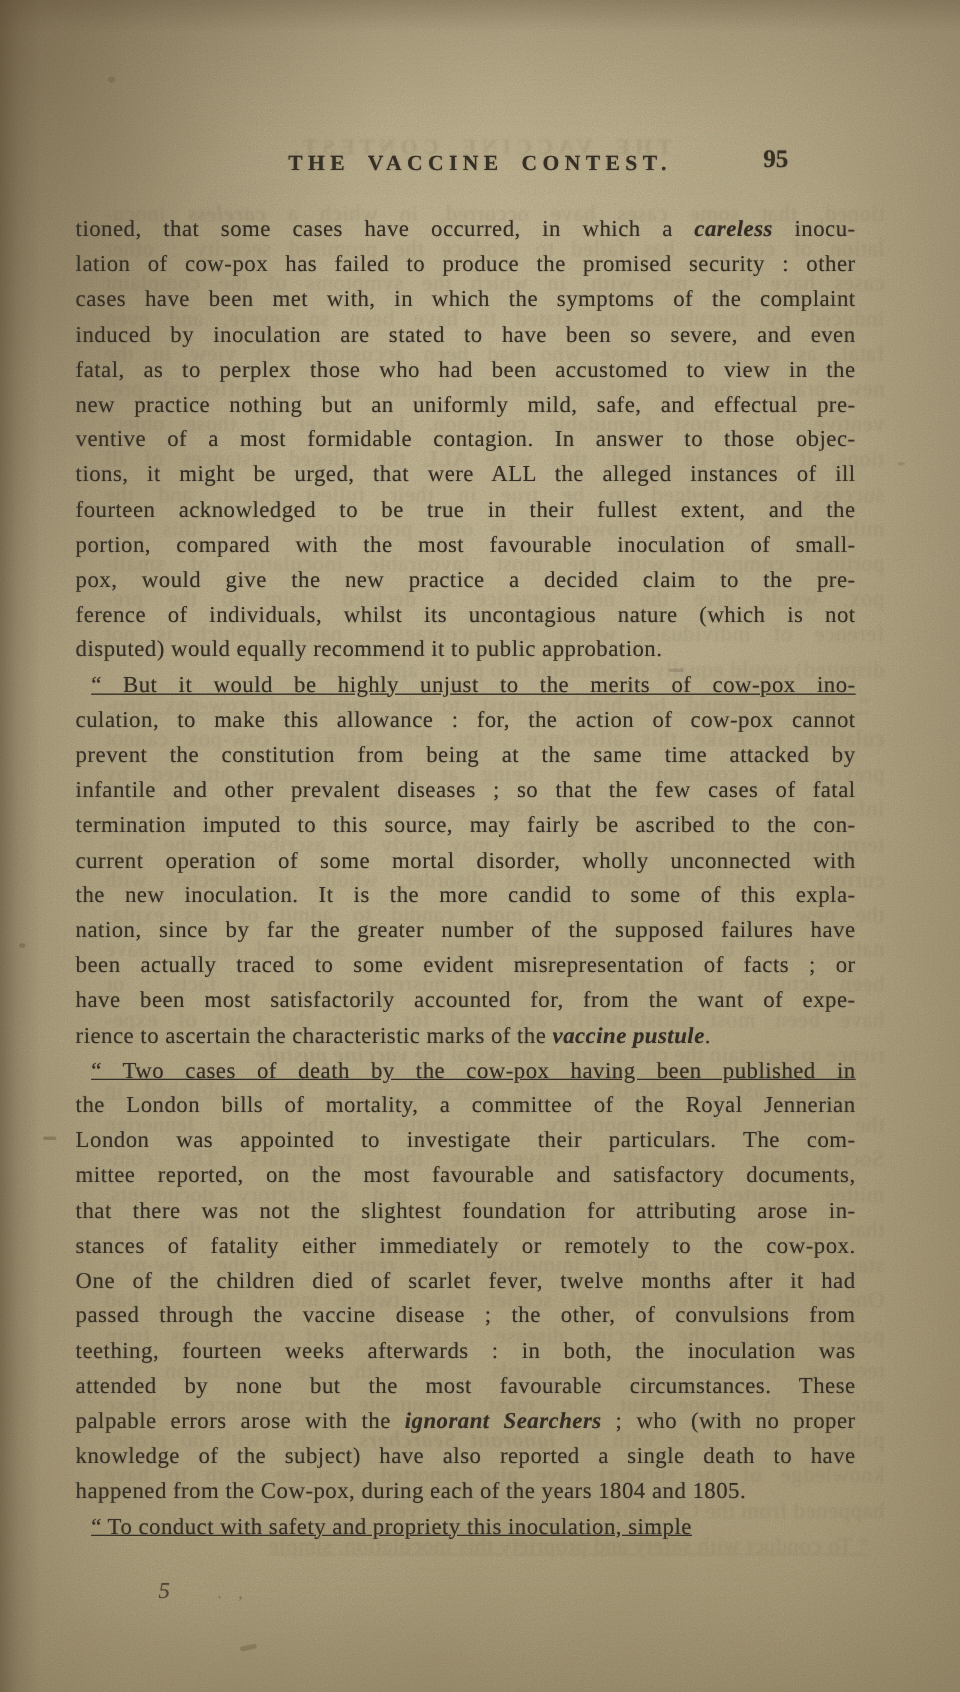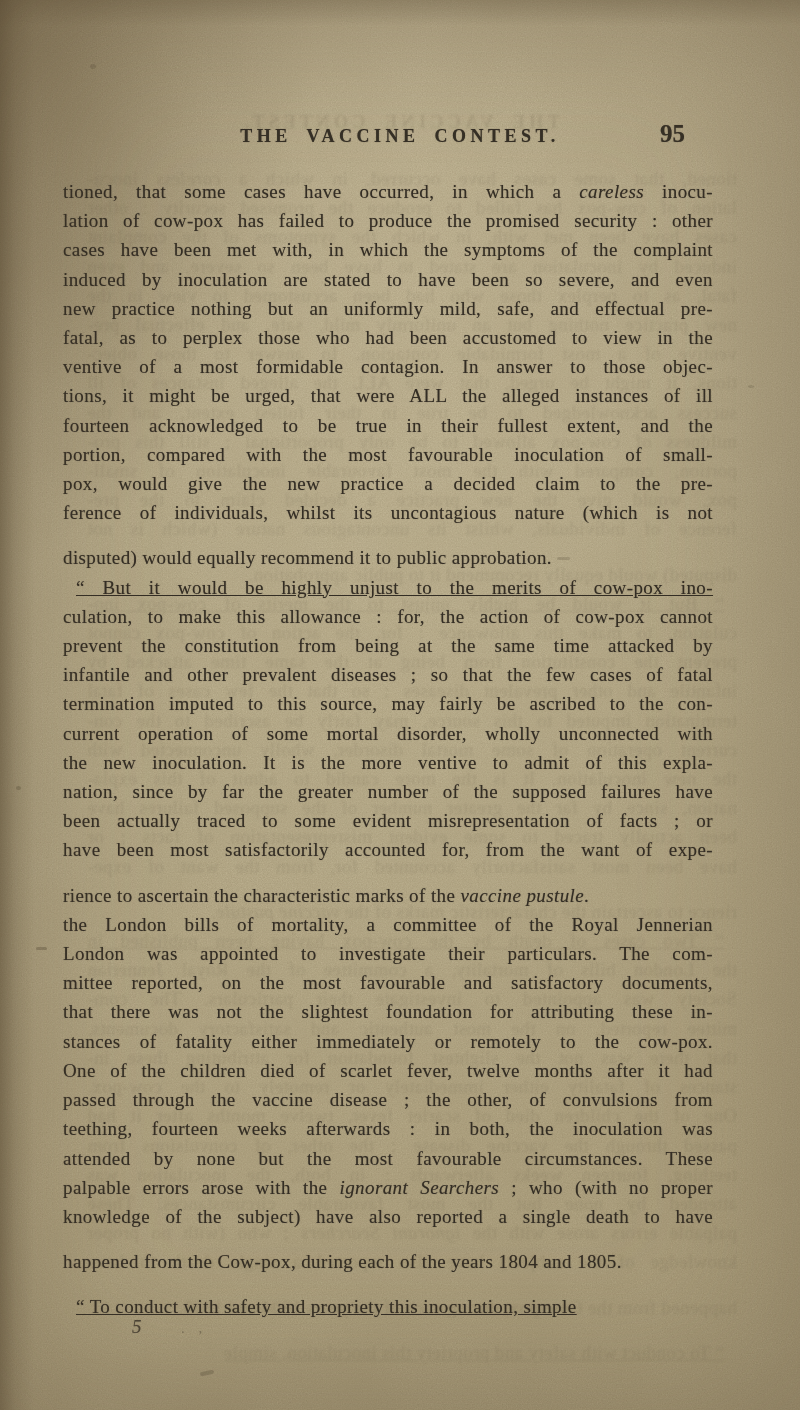--- a/index.html
+++ b/index.html
@@ -53,29 +53,29 @@
 
   
   .header { position: absolute; top: 0; left: 0; width: 100%; height: 160px; color: #352f25; }
   .title {
     position: absolute; top: 126px; left: 50%; transform: translateX(-50%);
     font-size: 18px; font-weight: bold; letter-spacing: 4.5px; word-spacing: 6px;
     white-space: nowrap;
     text-shadow: 0 0 1px rgba(53,47,37,0.55);
   }
   .folio {
-    position: absolute; top: 120px; left: 660px;
-    font-size: 25px; font-weight: bold;
+    position: absolute; top: 120px; left: 636px;
+    font-size: 21px; font-weight: bold;
     text-shadow: 0 0 1px rgba(53,47,37,0.5);
   }
   .body-text { top: 177px; color: #332d24; text-shadow: 0 0 1px rgba(51,45,36,0.45); }
   .line { text-align: justify; text-align-last: justify; }
-  .line.last { text-align-last: left; margin-top: 16px; }
+  .line.last { text-align-last: left; }
   .line.indent { text-indent: 13px; text-decoration: underline; }
-  .line i { font-style: italic; }
+  .line i { font-style: italic; font-weight: bold; }
 
   .sig {
     position: absolute; left: 132px; top: 1316px;
     font-style: italic; font-size: 19px; color: #3b342a; opacity: 0.85;
     text-shadow: 0 0 1px rgba(53,47,37,0.4);
   }
   .sig-dots {
     position: absolute; left: 181px; top: 1320px;
     font-size: 15px; color: #4a4233; opacity: 0.45; letter-spacing: 5px;
   }
@@ -156,44 +156,45 @@
   <div class="header">
     <span class="title">THE VACCINE CONTEST.</span>
     <span class="folio">95</span>
   </div>
 
   <div class="textcol body-text" id="bodyText" style="color: rgb(51, 45, 36);">
       <div class="line"><span>tioned, that some cases have occurred, in which a </span><i>careless</i><span> inocu-</span></div>
       <div class="line"><span>lation of cow-pox has failed to produce the promised security : other</span></div>
       <div class="line"><span>cases have been met with, in which the symptoms of the complaint</span></div>
       <div class="line"><span>induced by inoculation are stated to have been so severe, and even</span></div>
+      <div class="line"><span>fatal, as to perplex those who had been accustomed to view in the</span></div>
       <div class="line"><span>new practice nothing but an uniformly mild, safe, and effectual pre-</span></div>
-      <div class="line"><span>fatal, as to perplex those who had been accustomed to view in the</span></div>
       <div class="line"><span>ventive of a most formidable contagion. In answer to those objec-</span></div>
       <div class="line"><span>tions, it might be urged, that were ALL the alleged instances of ill</span></div>
       <div class="line"><span>fourteen acknowledged to be true in their fullest extent, and the</span></div>
       <div class="line"><span>portion, compared with the most favourable inoculation of small-</span></div>
       <div class="line"><span>pox, would give the new practice a decided claim to the pre-</span></div>
       <div class="line"><span>ference of individuals, whilst its uncontagious nature (which is not</span></div>
       <div class="line last"><span>disputed) would equally recommend it to public approbation.</span></div>
       <div class="line indent"><span>“ But it would be highly unjust to the merits of cow-pox ino-</span></div>
       <div class="line"><span>culation, to make this allowance : for, the action of cow-pox cannot</span></div>
       <div class="line"><span>prevent the constitution from being at the same time attacked by</span></div>
       <div class="line"><span>infantile and other prevalent diseases ; so that the few cases of fatal</span></div>
       <div class="line"><span>termination imputed to this source, may fairly be ascribed to the con-</span></div>
       <div class="line"><span>current operation of some mortal disorder, wholly unconnected with</span></div>
-      <div class="line"><span>the new inoculation. It is the more ventive to admit of this expla-</span></div>
+      <div class="line"><span>the new inoculation. It is the more candid to some of this expla-</span></div>
       <div class="line"><span>nation, since by far the greater number of the supposed failures have</span></div>
       <div class="line"><span>been actually traced to some evident misrepresentation of facts ; or</span></div>
       <div class="line"><span>have been most satisfactorily accounted for, from the want of expe-</span></div>
       <div class="line last"><span>rience to ascertain the characteristic marks of the </span><i>vaccine pustule</i><span>.</span></div>
+      <div class="line indent"><span>“ Two cases of death by the cow-pox having been published in</span></div>
       <div class="line"><span>the London bills of mortality, a committee of the Royal Jennerian</span></div>
       <div class="line"><span>London was appointed to investigate their particulars. The com-</span></div>
       <div class="line"><span>mittee reported, on the most favourable and satisfactory documents,</span></div>
-      <div class="line"><span>that there was not the slightest foundation for attributing these in-</span></div>
+      <div class="line"><span>that there was not the slightest foundation for attributing arose in-</span></div>
       <div class="line"><span>stances of fatality either immediately or remotely to the cow-pox.</span></div>
       <div class="line"><span>One of the children died of scarlet fever, twelve months after it had</span></div>
       <div class="line"><span>passed through the vaccine disease ; the other, of convulsions from</span></div>
       <div class="line"><span>teething, fourteen weeks afterwards : in both, the inoculation was</span></div>
       <div class="line"><span>attended by none but the most favourable circumstances. These</span></div>
       <div class="line"><span>palpable errors arose with the </span><i>ignorant Searchers</i><span> ; who (with no proper</span></div>
       <div class="line"><span>knowledge of the subject) have also reported a single death to have</span></div>
       <div class="line last"><span>happened from the Cow-pox, during each of the years 1804 and 1805.</span></div>
       <div class="line indent last"><span>“ To conduct with safety and propriety this inoculation, simple</span></div>
     </div>

